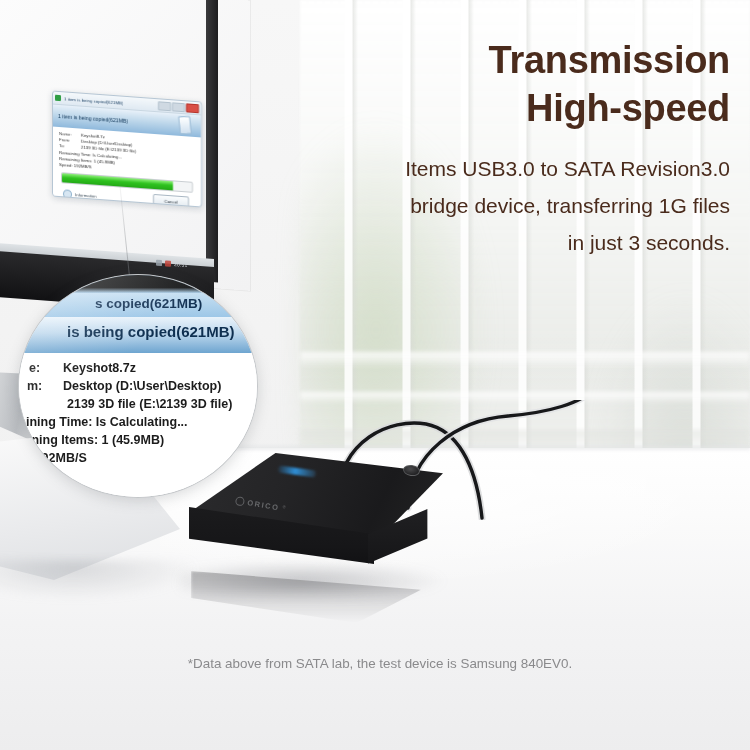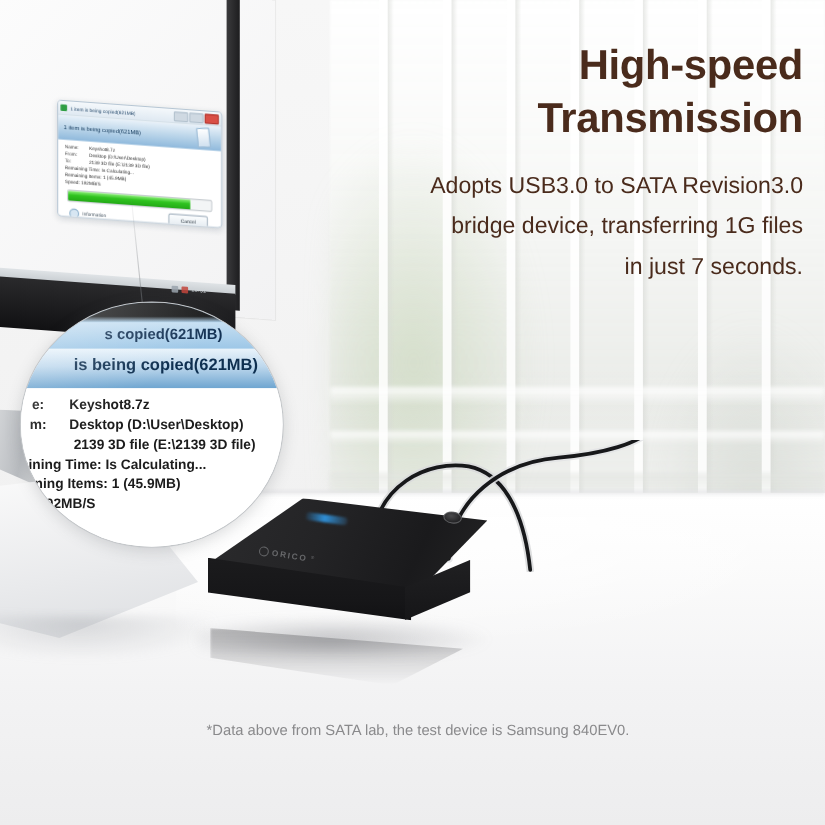--- a/index.html
+++ b/index.html
@@ -394,27 +394,27 @@
     <div class="dev-side"></div>
     <div class="dev-logo">
       <span class="mark"></span>
       <span class="word">ORICO</span>
       <span class="tm">®</span>
     </div>
     <div class="dev-reflect"></div>
   </div>
 
   <div class="headline">
+    <div>Transmission</div>
     <div>High-speed</div>
-    <div>Transmission</div>
   </div>
 
   <div class="subcopy">
-    <div>Adopts USB3.0 to SATA Revision3.0</div>
+    <div>Items USB3.0 to SATA Revision3.0</div>
     <div>bridge device, transferring 1G files</div>
-    <div>in just 7 seconds.</div>
+    <div>in just 3 seconds.</div>
   </div>
 
   <div class="footnote">
     <div>*Data above from SATA lab, the test device is Samsung 840EV0.</div>
   </div>
 
 </div>
 
 </body></html>

